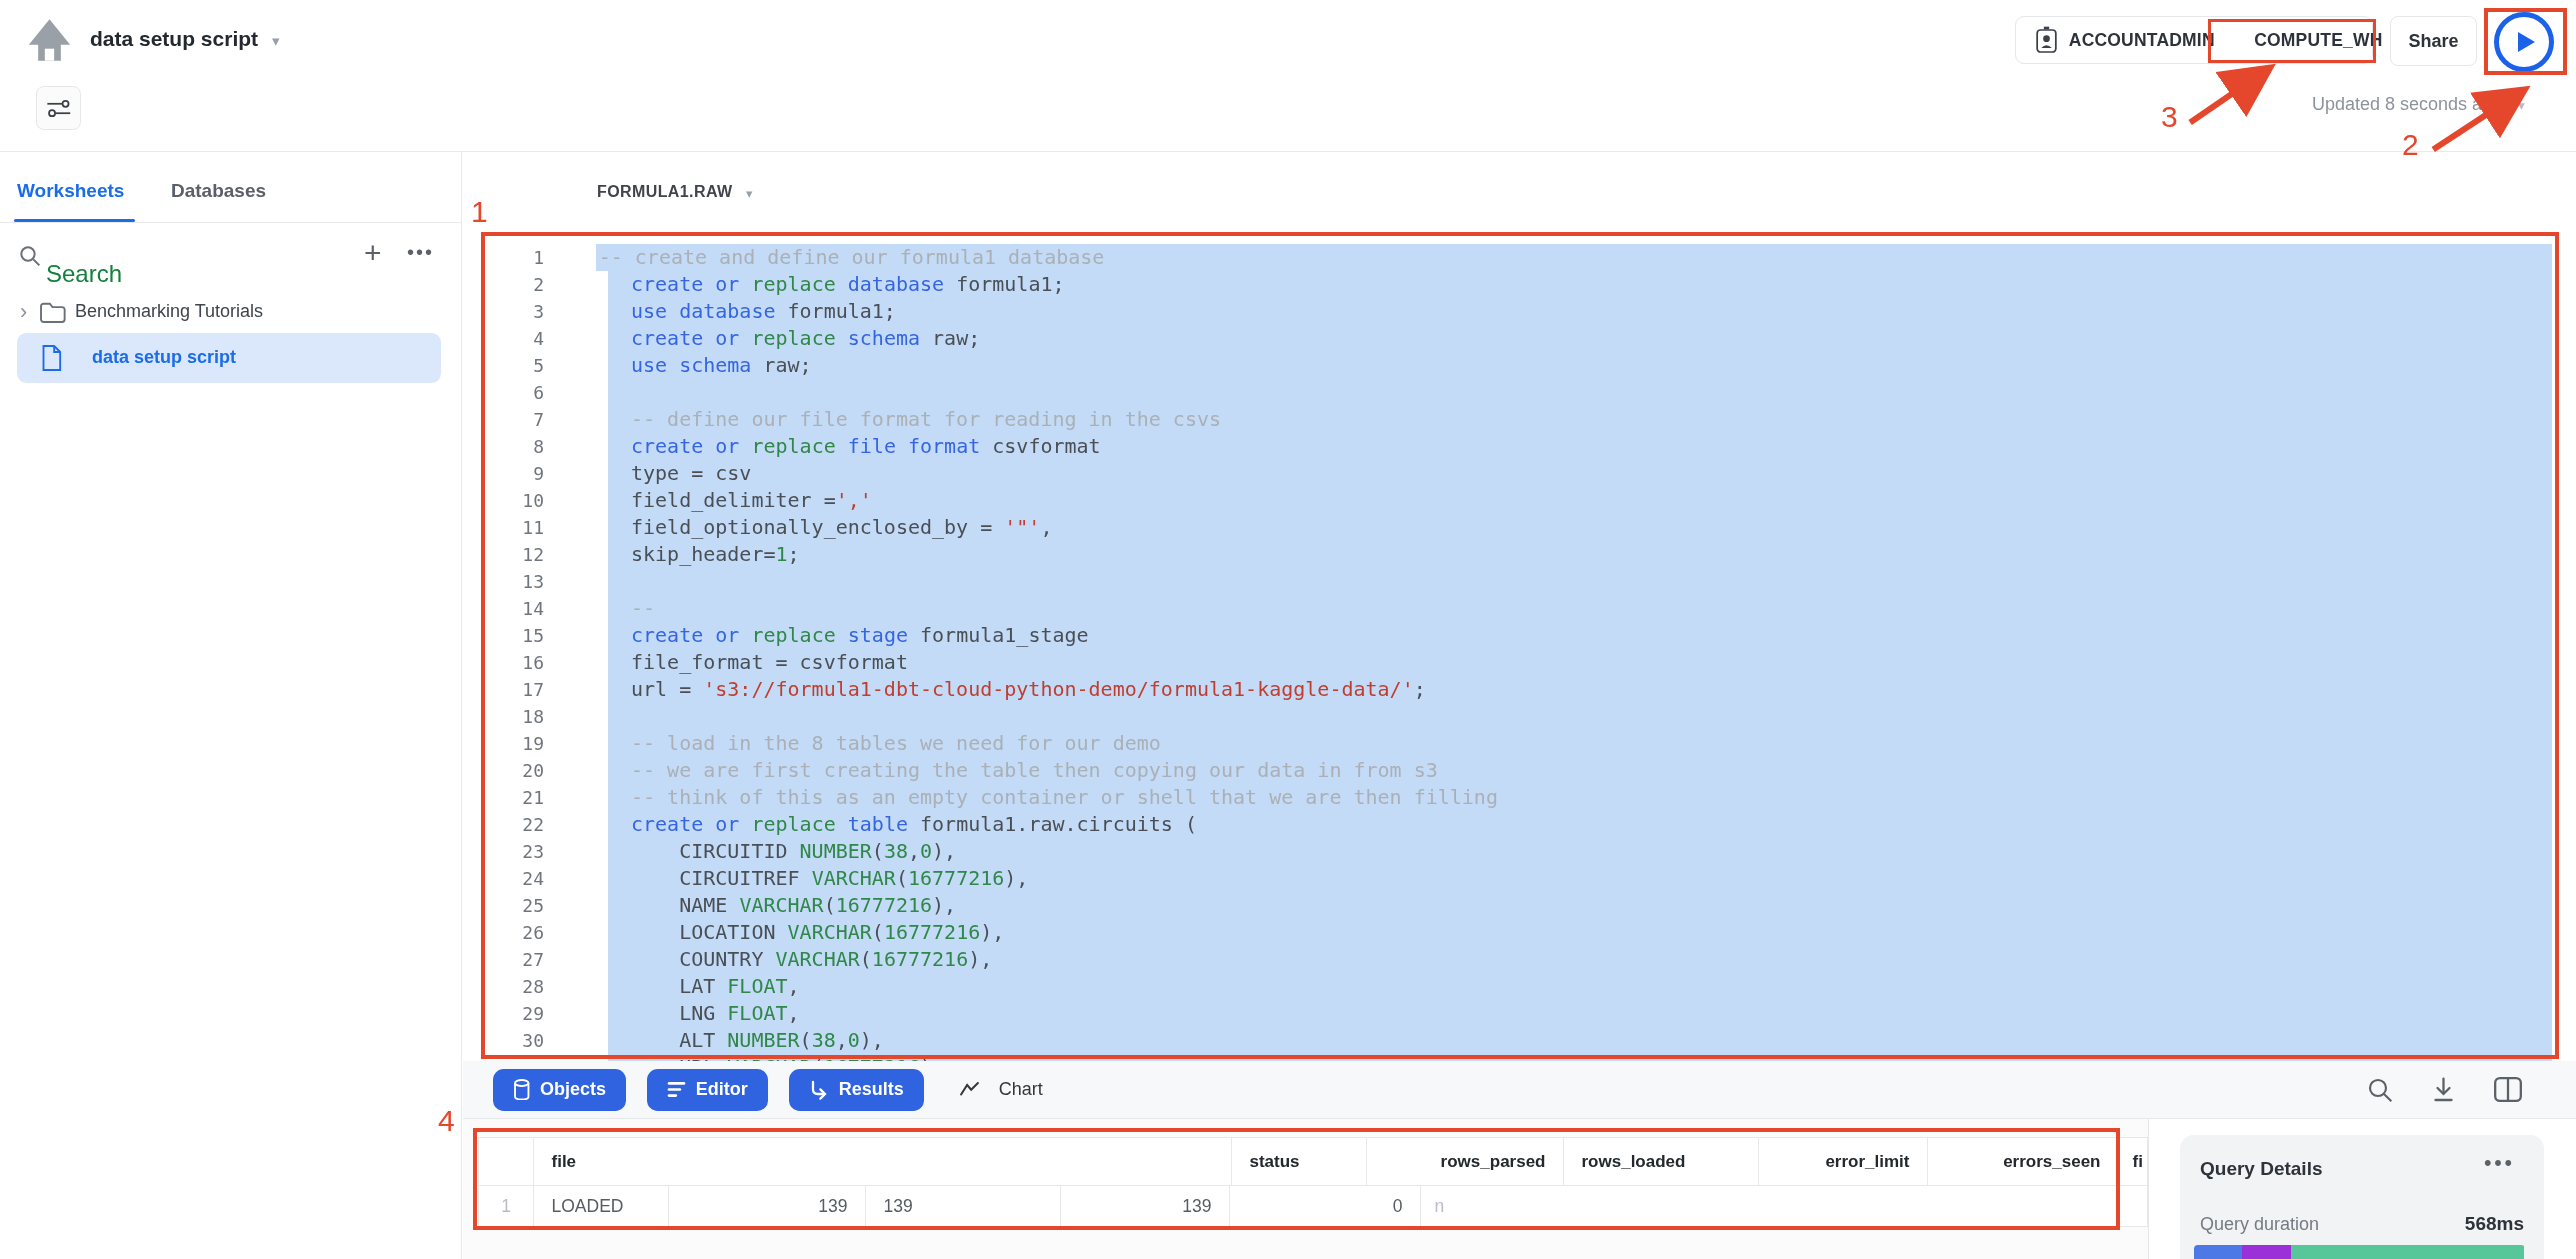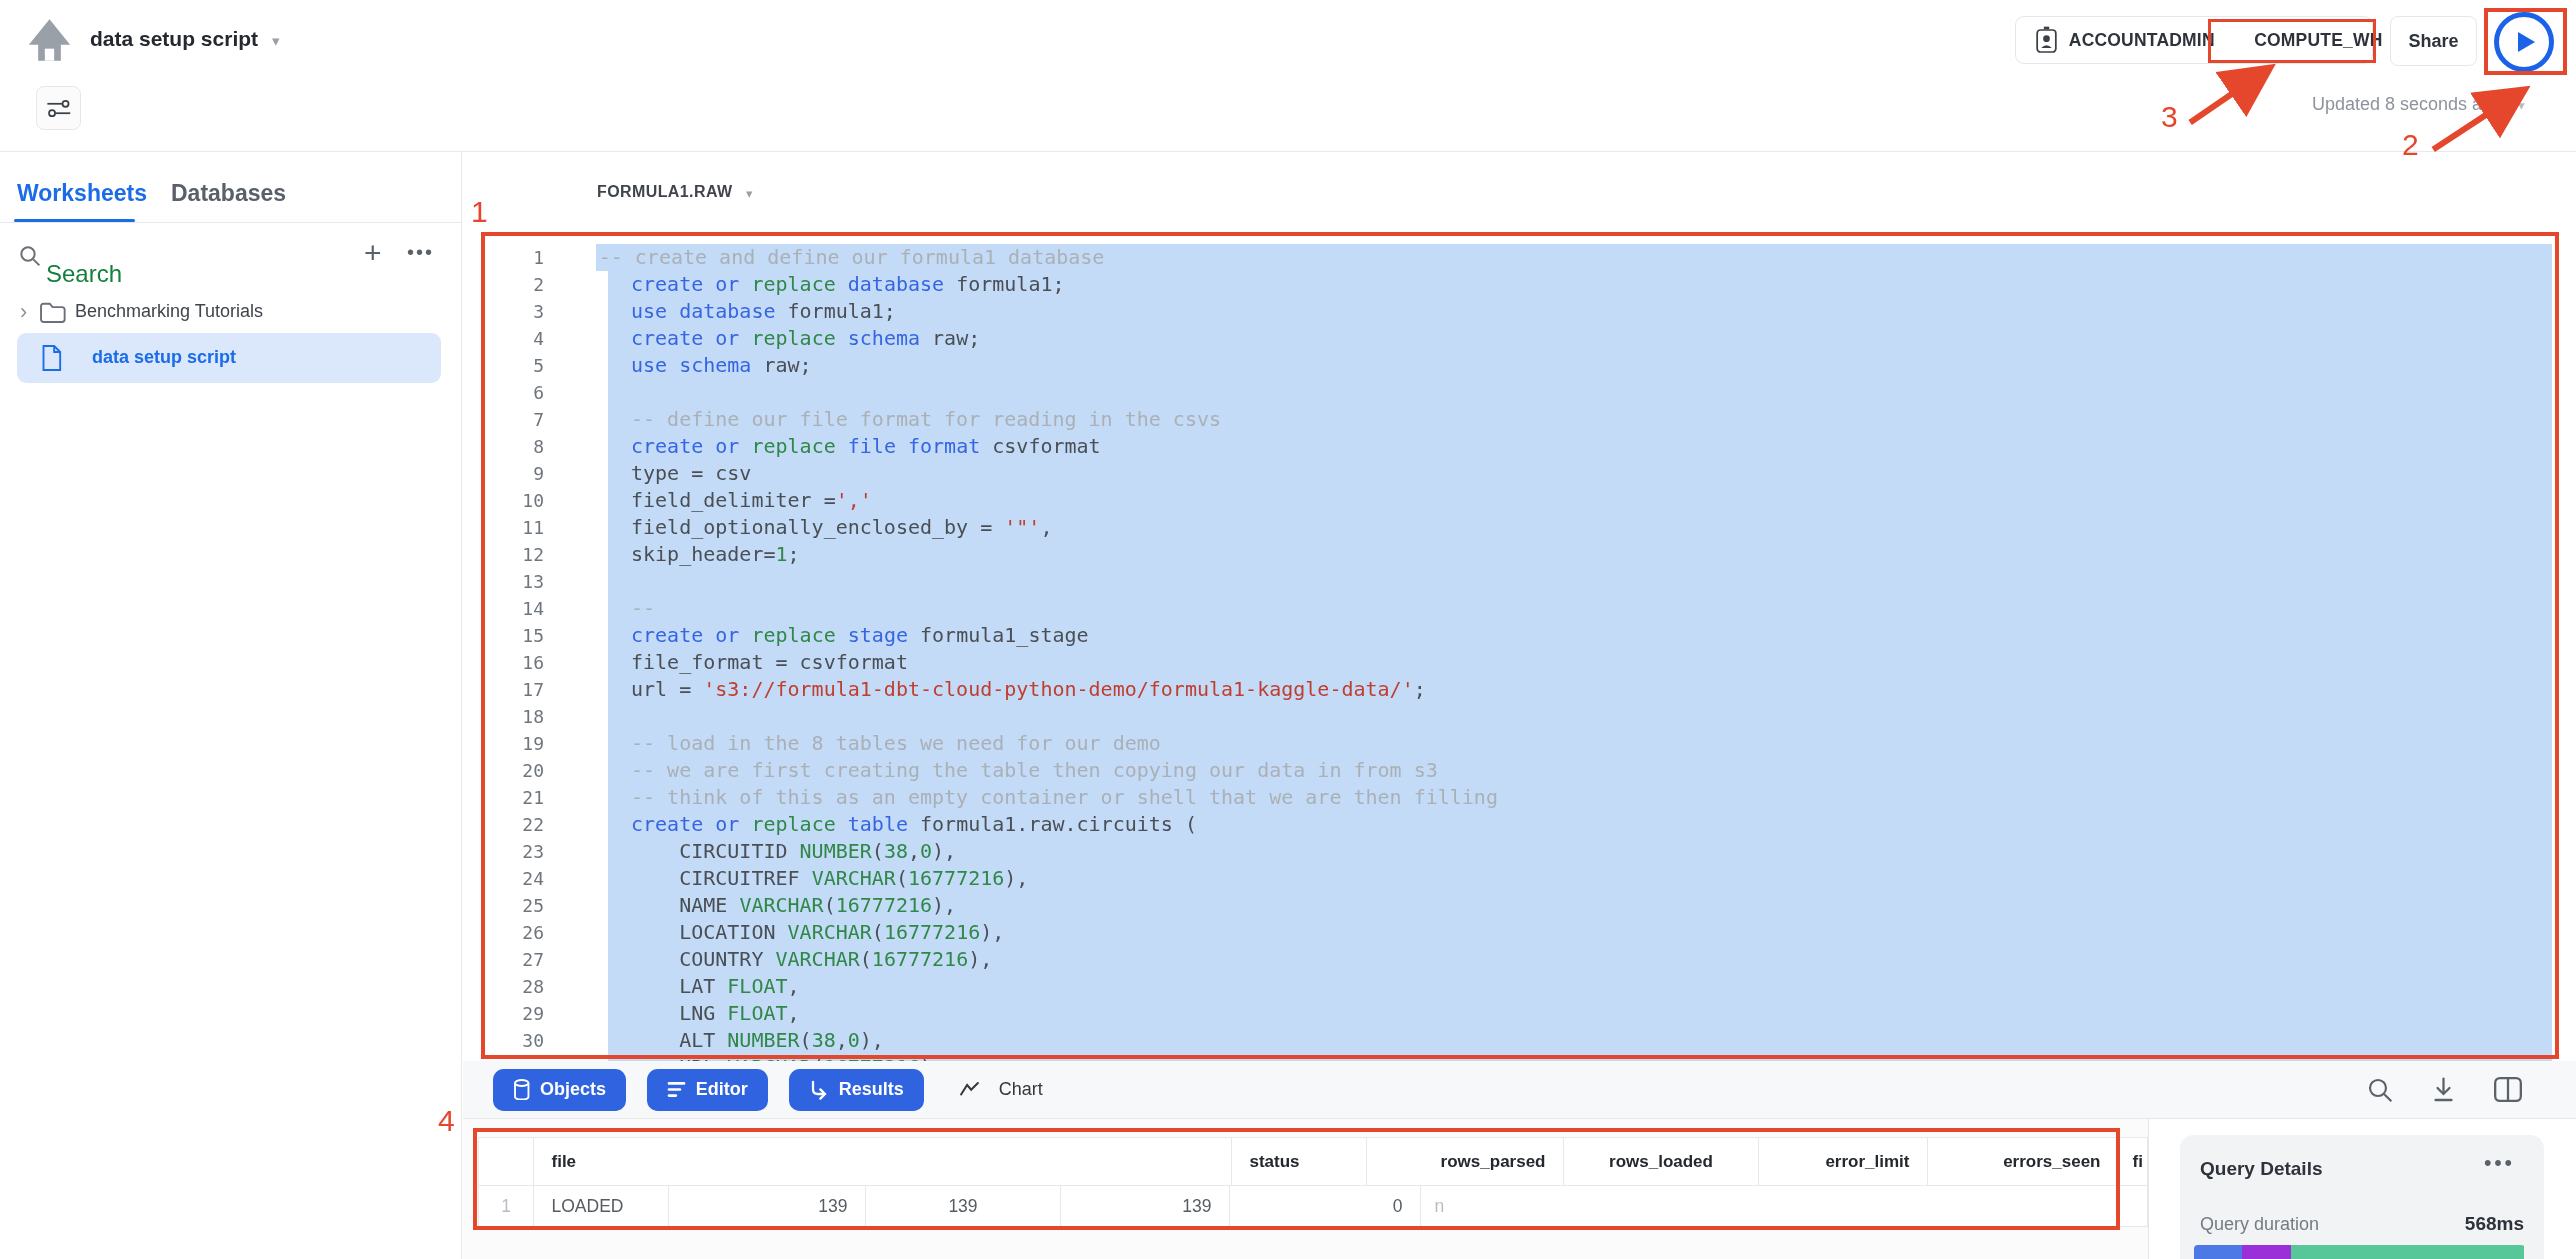--- a/index.html
+++ b/index.html
@@ -25,21 +25,21 @@
   .run-btn{position:absolute;left:2494px;top:12px;width:50px;height:50px;border:5.4px solid #1b62e8;
            border-radius:50%;background:#fff;display:flex;align-items:center;justify-content:center;}
   .run-tri{width:0;height:0;border-left:17.5px solid #1b62e8;border-top:10.8px solid transparent;
            border-bottom:10.8px solid transparent;margin-left:4.7px;}
   .updated{position:absolute;left:2312px;top:94px;font-size:18px;color:#8d939c;}
   .updated-caret{position:absolute;left:2518px;top:97px;font-size:13.5px;color:#b9bdc3;}
 
   
   .sidebar{position:absolute;left:0;top:152px;width:462px;height:1107px;background:#fff;
            border-right:1.3px solid #e8e9eb;box-sizing:border-box;}
-  .tab{position:absolute;top:28px;font-size:23px;font-weight:600;}
+  .tab{position:absolute;top:28px;font-size:19px;font-weight:600;}
   .tab-active{left:17px;color:#1a6ce8;}
   .tab-inactive{left:171px;color:#5a6069;}
   .tab-underline{position:absolute;left:13.5px;top:67px;width:121px;height:3.4px;background:#1a6ce8;border-radius:2px;}
   .side-divider{position:absolute;left:0;top:70px;width:461px;height:1.3px;background:#e8e9eb;}
   .search-row{position:absolute;left:0;top:88px;width:462px;height:38px;}
   .search-ph{position:absolute;left:46px;top:20px;font-size:24px;color:#15803d;}
   .plus-btn{position:absolute;left:364px;top:-4px;font-size:30px;font-weight:300;color:#5b6169;}
   .dots-btn{position:absolute;left:407px;top:1.3px;font-size:20px;color:#5b6169;letter-spacing:2px;}
   .tree-folder-row{position:absolute;left:0;top:144px;width:462px;height:40px;}
   .chev{position:absolute;left:20px;top:4px;font-size:21.5px;color:#8d939c;}
@@ -73,21 +73,21 @@
            border-right:1.3px solid #e5e6e8;box-sizing:border-box;overflow:hidden;}
   .rtable{position:absolute;left:15px;top:17.5px;width:1670px;overflow:hidden;background:#fff;
           border:1.3px solid #e7e8ea;box-sizing:border-box;}
   .trow{display:flex;width:1751px;}
   .th{height:48px;line-height:48px;font-size:17px;font-weight:700;color:#24292f;border-right:1.3px solid #e7e8ea;
       border-bottom:1.3px solid #e7e8ea;box-sizing:border-box;overflow:hidden;flex:0 0 auto;}
   .td{height:40px;line-height:40px;font-size:17.5px;color:#565c63;border-right:1.3px solid #e7e8ea;
       box-sizing:border-box;overflow:hidden;flex:0 0 auto;}
   .cw0{width:55px;text-align:center;}
   .cw1{width:698px;padding:0 17.5px;} .cw2{width:135px;padding:0 17.5px;}
-  .cw3{width:197px;padding:0 17.5px;text-align:right;} .cw4{width:195px;padding:0 17.5px;text-align:center;}
+  .cw3{width:197px;padding:0 17.5px;text-align:right;} .cw4{width:195px;padding:0 17.5px;text-align:left;}
   .cw5{width:169px;padding:0 17.5px;text-align:right;} .cw6{width:191px;padding:0 17.5px;text-align:right;}
   .cw7{width:108px;padding:0 13.5px;border-right:none;}
   .rownum{color:#b9bdc3;}
   .dimcell{color:#b9bdc3;}
 
   
   .qpanel{position:absolute;left:2180px;top:1135px;width:364px;height:141px;background:#f2f3f5;border-radius:13.5px;}
   .q-title{position:absolute;left:20px;top:23px;font-size:19px;font-weight:600;color:#2e333b;}
   .q-menu{position:absolute;left:304px;top:16px;font-size:21.5px;color:#5b6169;letter-spacing:2.7px;}
   .q-dur-label{position:absolute;left:20px;top:79px;font-size:18px;color:#757b83;}

